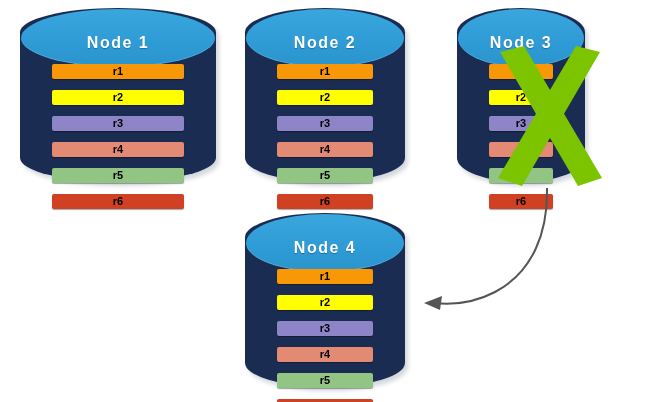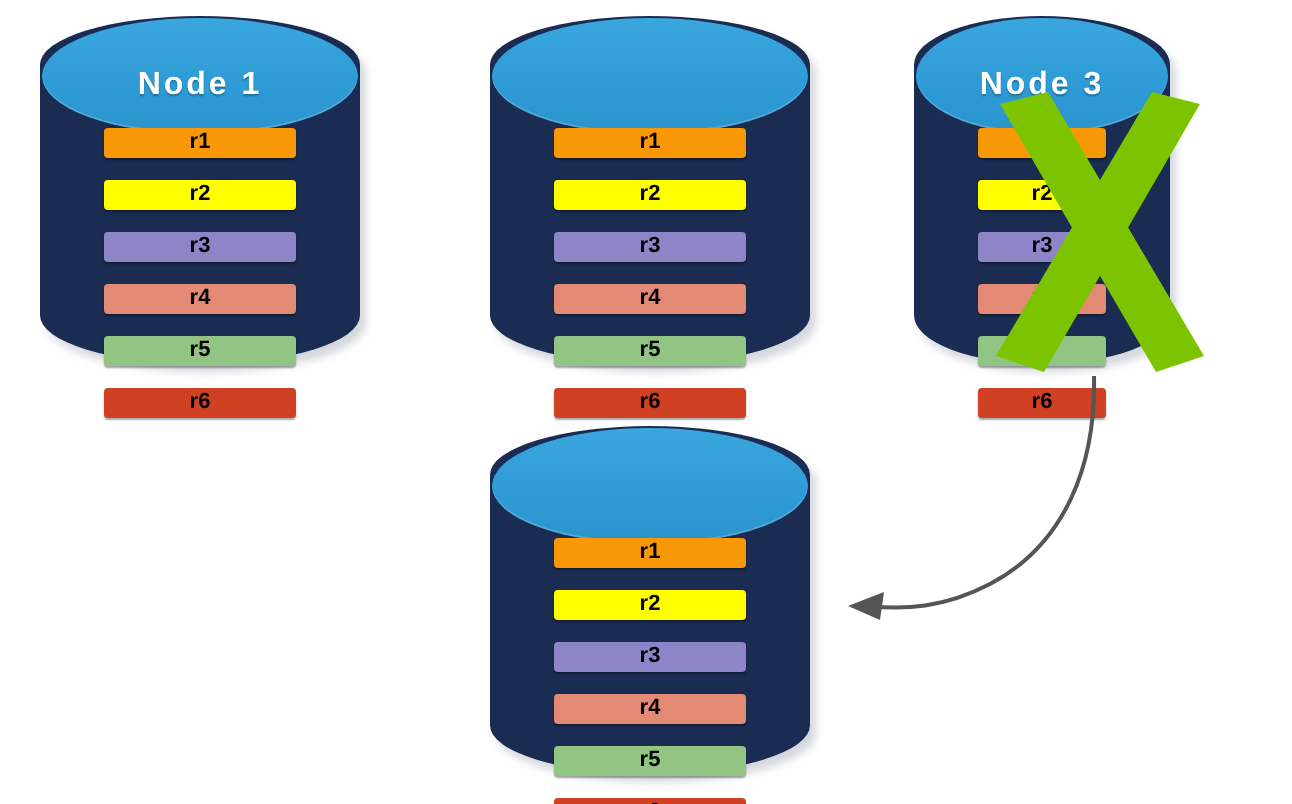--- a/index.html
+++ b/index.html
@@ -102,38 +102,39 @@
     left: 0;
     top: 0;
   }
 </style>
 </head>
 <body>
 
 <div id="canvas">
 
   <div id="nodes-layer">
-      <div class="node" style="left: 20px; top: 8px; width: 160px; height: 174px;">
+      <div class="node" style="left: 20px; top: 8px; width: 160px; height: 174px; padding-left: 36px;">
         <div class="node-shadow"></div>
         <div class="node-body" style="background: rgb(27, 44, 82);"></div>
         <div class="node-top"></div>
         <div class="node-title">Node 1</div>
         <div class="rows">
           <div class="row" style="background: rgb(249, 152, 6);">r1</div>
           <div class="row" style="background: rgb(255, 255, 0);">r2</div>
           <div class="row" style="background: rgb(141, 133, 200);">r3</div>
           <div class="row" style="background: rgb(226, 138, 115);">r4</div>
           <div class="row" style="background: rgb(146, 197, 131);">r5</div>
           <div class="row" style="background: rgb(207, 65, 34);">r6</div>
         </div>
       </div>
       <div class="node" style="left: 245px; top: 8px; width: 160px; height: 174px;">
         <div class="node-shadow"></div>
         <div class="node-body" style="background: rgb(27, 44, 82);"></div>
         <div class="node-top"></div>
+        <div class="node-title">Node 2</div>
         <div class="rows">
           <div class="row" style="background: rgb(249, 152, 6);">r1</div>
           <div class="row" style="background: rgb(255, 255, 0);">r2</div>
           <div class="row" style="background: rgb(141, 133, 200);">r3</div>
           <div class="row" style="background: rgb(226, 138, 115);">r4</div>
           <div class="row" style="background: rgb(146, 197, 131);">r5</div>
           <div class="row" style="background: rgb(207, 65, 34);">r6</div>
         </div>
       </div>
       <div class="node" style="left: 457px; top: 8px; width: 128px; height: 174px;">
@@ -147,20 +148,21 @@
           <div class="row" style="background: rgb(141, 133, 200);">r3</div>
           <div class="row" style="background: rgb(226, 138, 115);">r4</div>
           <div class="row" style="background: rgb(146, 197, 131);">r5</div>
           <div class="row" style="background: rgb(207, 65, 34);">r6</div>
         </div>
       </div>
       <div class="node" style="left: 245px; top: 213px; width: 160px; height: 174px;">
         <div class="node-shadow"></div>
         <div class="node-body" style="background: rgb(27, 44, 82);"></div>
         <div class="node-top"></div>
+        <div class="node-title">Node 4</div>
         <div class="rows">
           <div class="row" style="background: rgb(249, 152, 6);">r1</div>
           <div class="row" style="background: rgb(255, 255, 0);">r2</div>
           <div class="row" style="background: rgb(141, 133, 200);">r3</div>
           <div class="row" style="background: rgb(226, 138, 115);">r4</div>
           <div class="row" style="background: rgb(146, 197, 131);">r5</div>
           <div class="row" style="background: rgb(207, 65, 34);">r6</div>
         </div>
       </div>
     </div>

